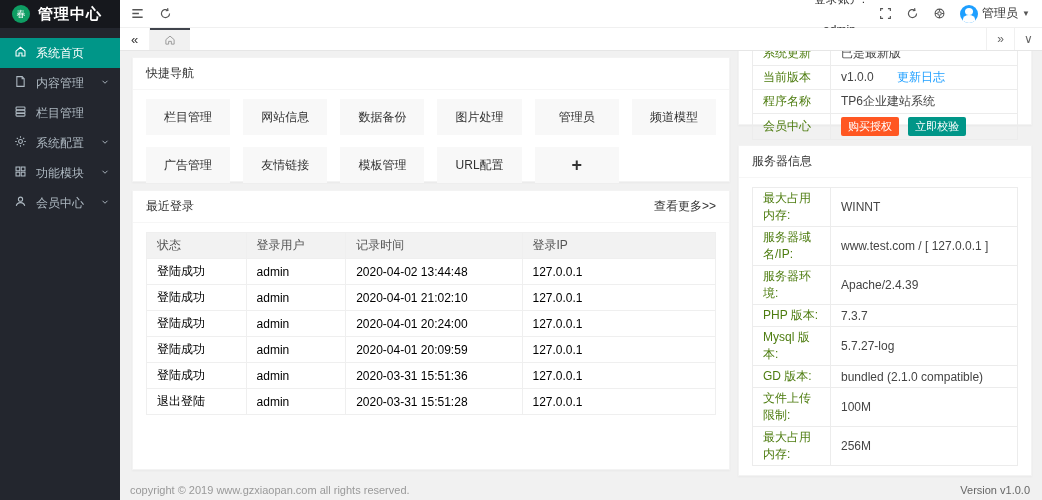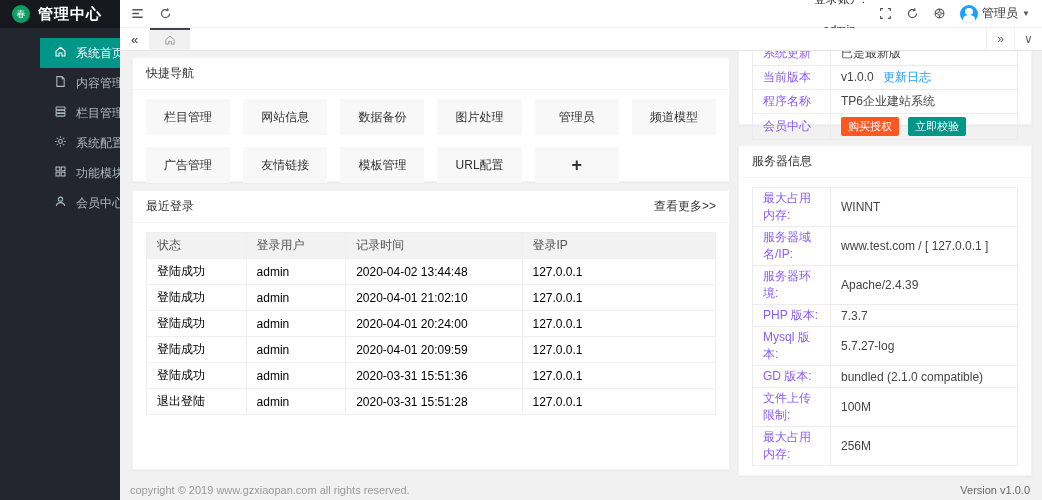--- a/index.html
+++ b/index.html
@@ -5,21 +5,21 @@
   * { margin:0; padding:0; box-sizing:border-box; }
   html,body { width:1042px; height:500px; overflow:hidden; }
   body { font-family:"Liberation Sans","DejaVu Sans",sans-serif; font-size:12px; color:#333; background:#f1f1f1; }
   .app { display:flex; width:1042px; height:500px; }
 
   
   .sidebar { width:120px; background:#23262E; flex:none; display:flex; flex-direction:column; }
   .logo-bar { height:28px; background:#16181d; display:flex; align-items:center; padding-left:12px; gap:8px; flex:none; }
   .logo-circle { width:18px; height:18px; border-radius:50%; background:#0e9d63; color:#fff; font-size:9px; display:flex; align-items:center; justify-content:center; }
   .logo-title { color:#fff; font-size:15px; font-weight:bold; letter-spacing:1px; }
-  .menu { padding-top:10px;padding-left:40px; }
+  .menu { padding-top:10px; }
   .menu-item { height:30px; display:flex; align-items:center; gap:9px; padding:0 10px 0 14px; color:#aeb9c2; cursor:pointer; }
   .menu-item svg { flex:none; }
   .menu-item .chev { margin-left:auto; }
   .menu-item.active { background:#009688; color:#fff; }
   .menu-label { white-space:nowrap; }
 
   
   .main { flex:1; display:flex; flex-direction:column; min-width:0; }
 
   .topbar { height:28px; background:#fff; border-bottom:1px solid #f0f0f0; display:flex; align-items:center; padding:0 12px 0 10px; gap:14px; flex:none; }
@@ -55,23 +55,23 @@
 
   .p-recent { height:280px; flex:none; }
   table.grid { width:100%; border-collapse:collapse; font-size:12px; }
   table.grid th, table.grid td { border:1px solid #efefef; padding:4px 10px; text-align:left; font-weight:normal; color:#000000; }
   table.grid th { background:#f2f2f2; color:#555; }
 
   .p-version { height:125px; flex:none; }
   .p-version .panel-bd { padding:8px 13px; }
   table.kv { width:100%; border-collapse:collapse; font-size:12px; }
   table.kv td { border:1px solid #ececec; padding:4px 10px; color:#444; }
-  table.kv td.k { width:78px; color:#8b5cf6; }
+  table.kv td.k { width:78px; color:#4d7c0f; }
   .p-version table.kv td { padding:3px 10px; }
-  a.link { color:#1e9fff; text-decoration:none; margin-left:6px; cursor:pointer; }
+  a.link { color:#1e9fff; text-decoration:none; margin-left:20px; cursor:pointer; }
   .mini-btn { display:inline-block; color:#fff; font-size:11px; padding:2px 7px; border-radius:2px; cursor:pointer; border:none; }
   .mini-btn.orange { background:#ff5722; margin-right:6px; }
   .mini-btn.green { background:#009688; }
 
   .p-server { flex:1; }
   .p-server td.k { width:92px; }
   .p-server table.kv td { padding:2px 10px; height:20px; }
 
   .footer { height:20px; flex:none; display:flex; align-items:center; padding:0 12px 0 10px; color:#999; font-size:11px; background:#f1f1f1; }
   .footer .ver { margin-left:auto; color:#666; }

